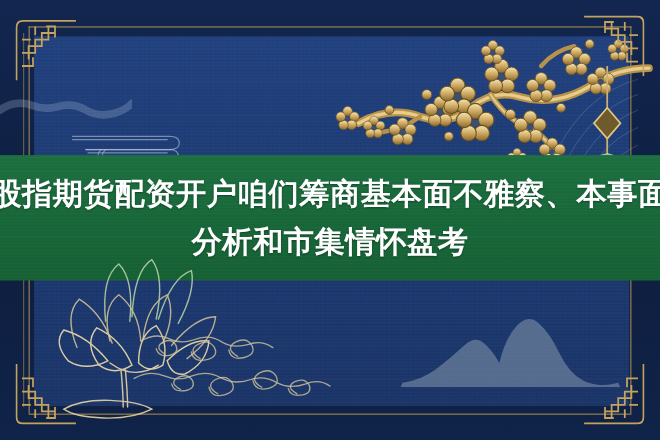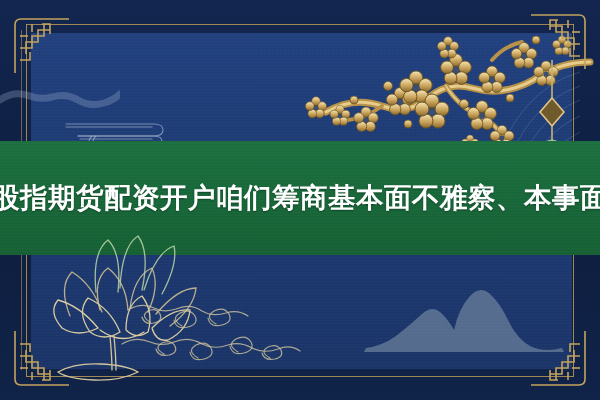--- a/index.html
+++ b/index.html
@@ -406,15 +406,16 @@
         <path d="M6 18 H14"></path>
         <path d="M18 6 V14"></path>
         <path d="M6 42 H16 V34"></path>
         <path d="M28 6 H36 V16"></path>
       </g>
     </svg>
   </div>
 
   <div class="headline">
     <div class="l">股指期货配资开户咱们筹商基本面不雅察、本事面</div>
+    <div class="l">分析和市集情怀盘考</div>
   </div>
 
 </div>
 
 </body></html>

